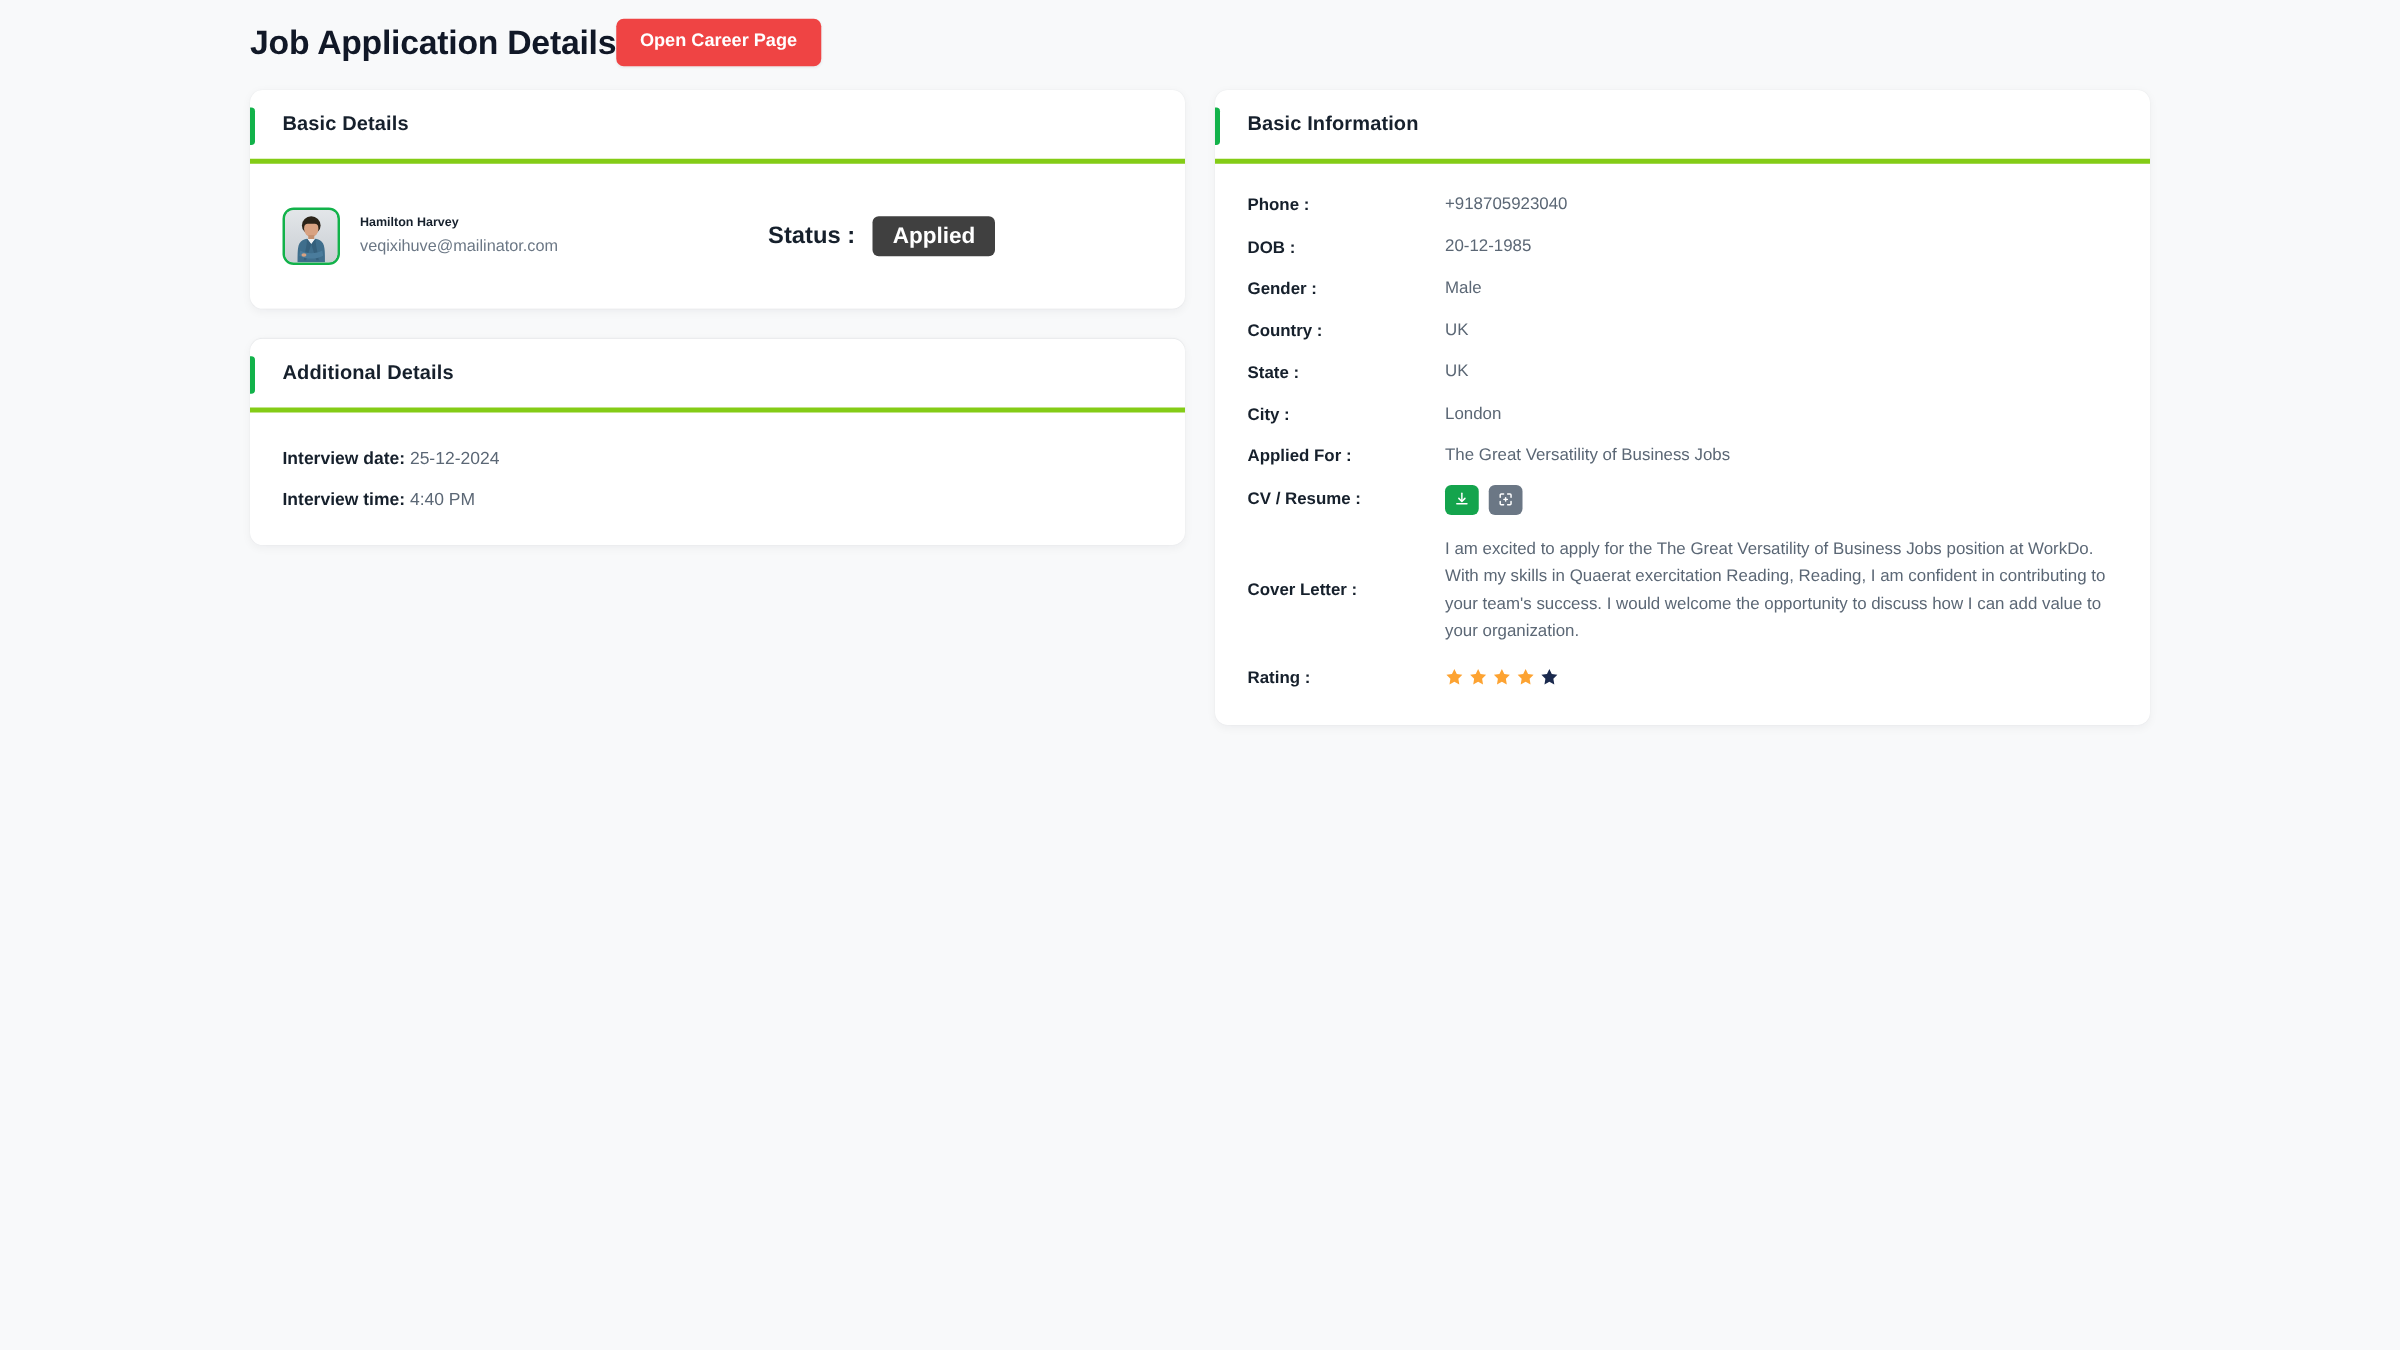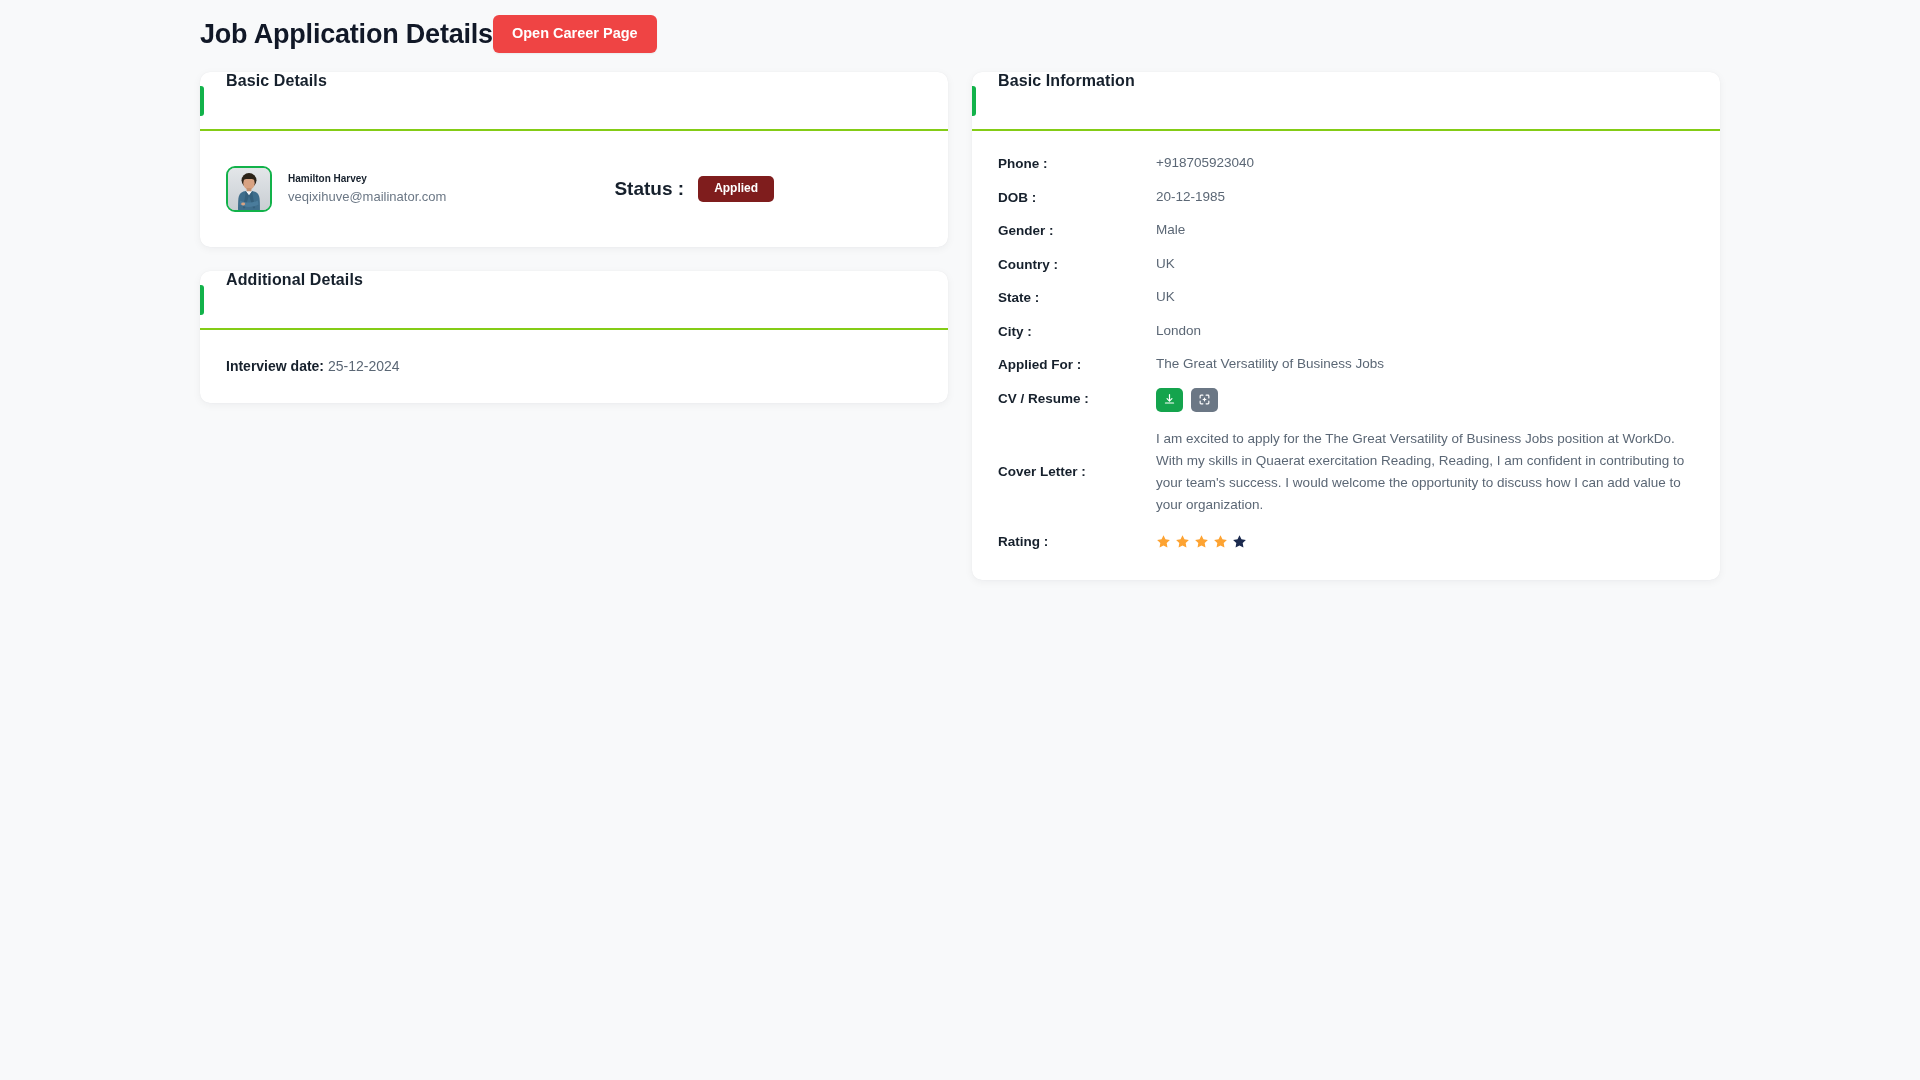--- a/index.html
+++ b/index.html
@@ -79,23 +79,23 @@
     border-radius: 10px;
     box-shadow: 0 2px 8px rgba(16,24,40,0.05), 0 0 1px rgba(16,24,40,0.08);
     overflow: hidden;
     margin-bottom: 24px;
   }
 
   .card-header {
     position: relative;
     height: 59px;
     display: flex;
-    align-items: flex-start;
+    align-items: center;
     padding: 0 26px;
-    border-bottom: 2px solid #84cc16;
+    border-bottom: 4px solid #84cc16;
   }
 
   .accent-bar {
     position: absolute;
     left: 0;
     top: 14px;
     width: 4px;
     height: 30px;
     background: #12b24a;
     border-radius: 0 3px 3px 0;
@@ -148,23 +148,23 @@
     display: flex;
     align-items: center;
     gap: 14px;
   }
   .status-label {
     font-size: 19px;
     font-weight: 700;
     color: #16202c;
   }
   .badge-applied {
-    background: #7f1d1d;
+    background: #404040;
     color: #ffffff;
-    font-size: 12px;
+    font-size: 18px;
     font-weight: 600;
     border-radius: 5px;
     padding: 6px 16px;
     line-height: 1.1;
     display: inline-block;
     cursor: default;
   }
 
   
   .kv-line {
@@ -299,20 +299,24 @@
       <section class="card">
         <div class="card-header">
           <span class="accent-bar"></span>
           <span class="card-title">Additional Details</span>
         </div>
         <div class="card-body">
           <p class="kv-line">
             <b>Interview date:</b>
             <span>25-12-2024</span>
           </p>
+          <p class="kv-line">
+            <b>Interview time:</b>
+            <span>4:40 PM</span>
+          </p>
         </div>
       </section>
 
     </div>
 
     <div class="col-right">
 
       <section class="card info-card">
         <div class="card-header">
           <span class="accent-bar"></span>

